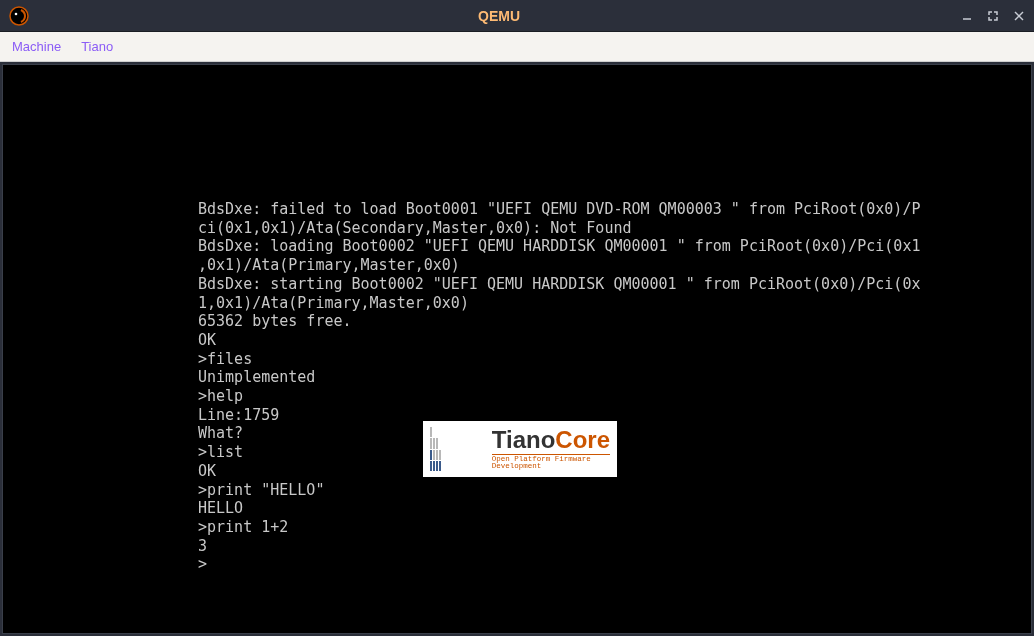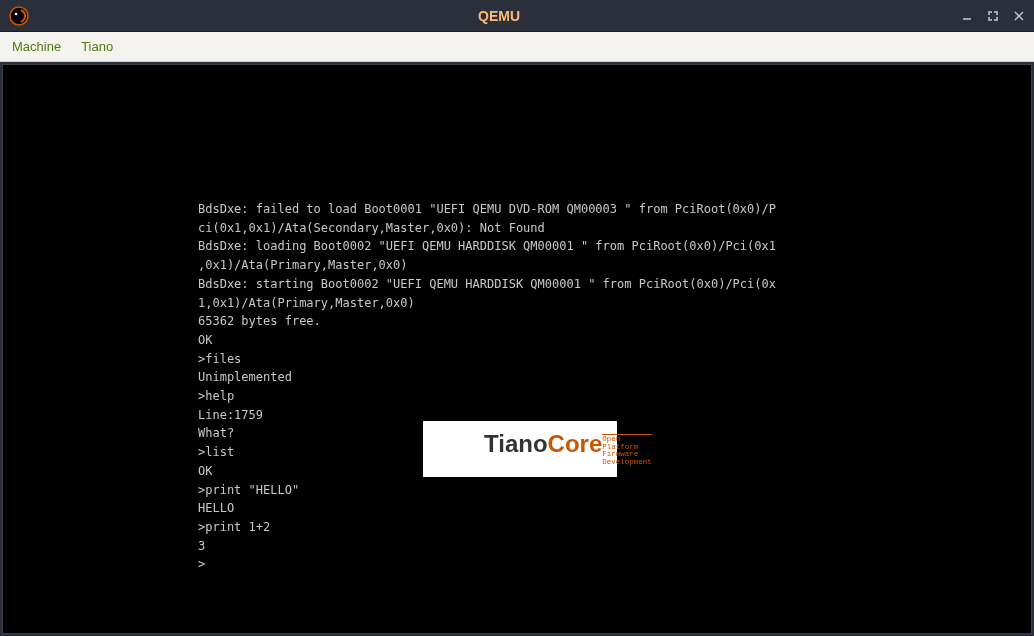--- a/index.html
+++ b/index.html
@@ -63,42 +63,42 @@
       height: 30px;
       background: #f5f3f0;
       display: flex;
       align-items: center;
       padding: 0 8px;
       gap: 12px;
       border-bottom: 1px solid #d0d0d0;
     }
     .menu-item {
       font-size: 13px;
-      color: #4d7c0f;
+      color: #8b5cf6;
       cursor: pointer;
       padding: 2px 4px;
     }
     .terminal-wrapper {
       flex: 1;
       background: #2b2f3a;
       padding: 2px;
     }
     .terminal {
       width: 100%;
       height: 100%;
       background: #000;
       position: relative;
       border: 1px solid #3a3f4a;
     }
     .term-content {
       position: absolute;
       left: 195px;
       top: 135px;
       font-family: "DejaVu Sans Mono", "Courier New", monospace;
-      font-size: 12px;
+      font-size: 15px;
       line-height: 18.7px;
       color: #c8c8c8;
       white-space: pre;
     }
     .logo-box {
       position: absolute;
       left: 420px;
       top: 356px;
       width: 194px;
       height: 56px;
@@ -117,21 +117,21 @@
       gap: 1px;
     }
     .logo-blocks .b {
       background: #b8b8b8;
     }
     .logo-blocks .d {
       background: #3a5a8a;
     }
     .logo-text {
       display: flex;
-      flex-direction: row;
+      flex-direction: column;
       line-height: 1;
       margin-left: 45px;
     }
     .logo-main {
       font-family: Arial, sans-serif;
       font-size: 24px;
       font-weight: bold;
     }
     .logo-tiano { color: #333; }
     .logo-core { color: #cc5500; }

